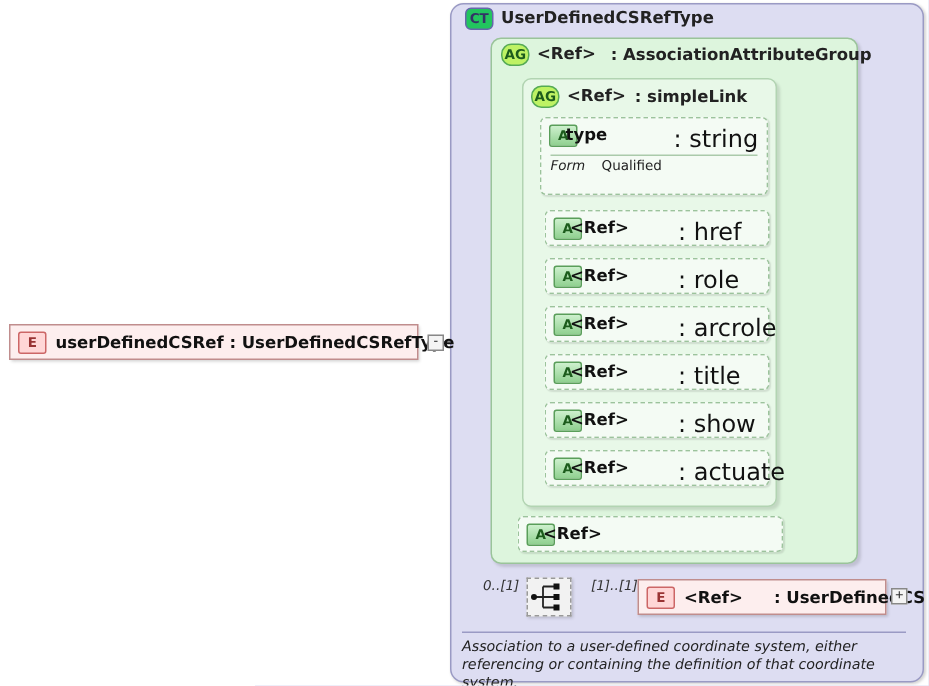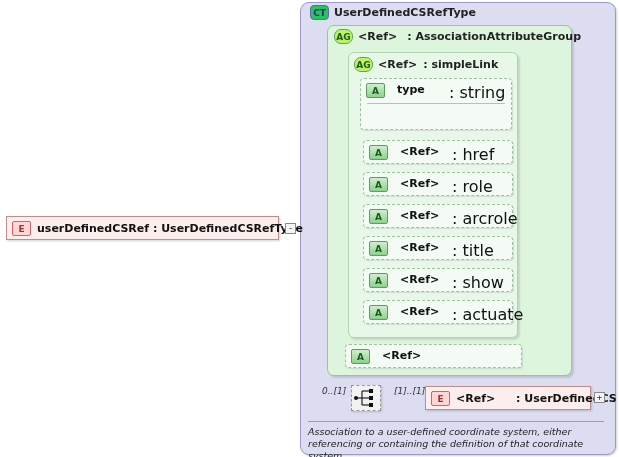--- a/index.html
+++ b/index.html
@@ -82,21 +82,21 @@
   
   .attr{
     background:#f4fbf4;
     border:1px dashed #9cc39c;
     border-radius:4px;
     box-sizing:border-box;
     box-shadow:1px 1px 1px rgba(0,0,0,.10);
     white-space:nowrap;
   }
   .attr .lbl{
-    position:absolute;left:36px;top:4px;
+    position:absolute;left:16px;top:4px;
     font-size:11px;font-weight:bold;color:#111;
   }
   .attr .typ{
     position:absolute;left:88px;top:4px;
     font-size:16px;font-weight:normal;color:#111;
   }
   .attr .badge{position:absolute;left:5px;top:4px;}
 
   
   .attr-type{
@@ -235,20 +235,23 @@
 <div class="abs ag-inner"></div>
 <div class="abs ag-inner-title">
   <span class="badge badge-ag">AG</span><span>&lt;Ref&gt;</span><span class="tname">: simpleLink</span>
 </div>
 
 <div class="abs attr attr-type">
   <span class="badge badge-a">A</span>
   <span class="lbl">type</span>
   <span class="typ">: string</span>
   <div class="ff">
+    <div class="ff-row">
+      <span class="ff-key">Form</span><span class="ff-val">Qualified</span>
+    </div>
   </div>
 </div>
 
 <div class="abs attr attr-row" style="top:140px;">
   <span class="badge badge-a">A</span>
   <span class="lbl">&lt;Ref&gt;</span>
   <span class="typ">: href</span>
 </div>
 <div class="abs attr attr-row" style="top:172px;">
   <span class="badge badge-a">A</span>

